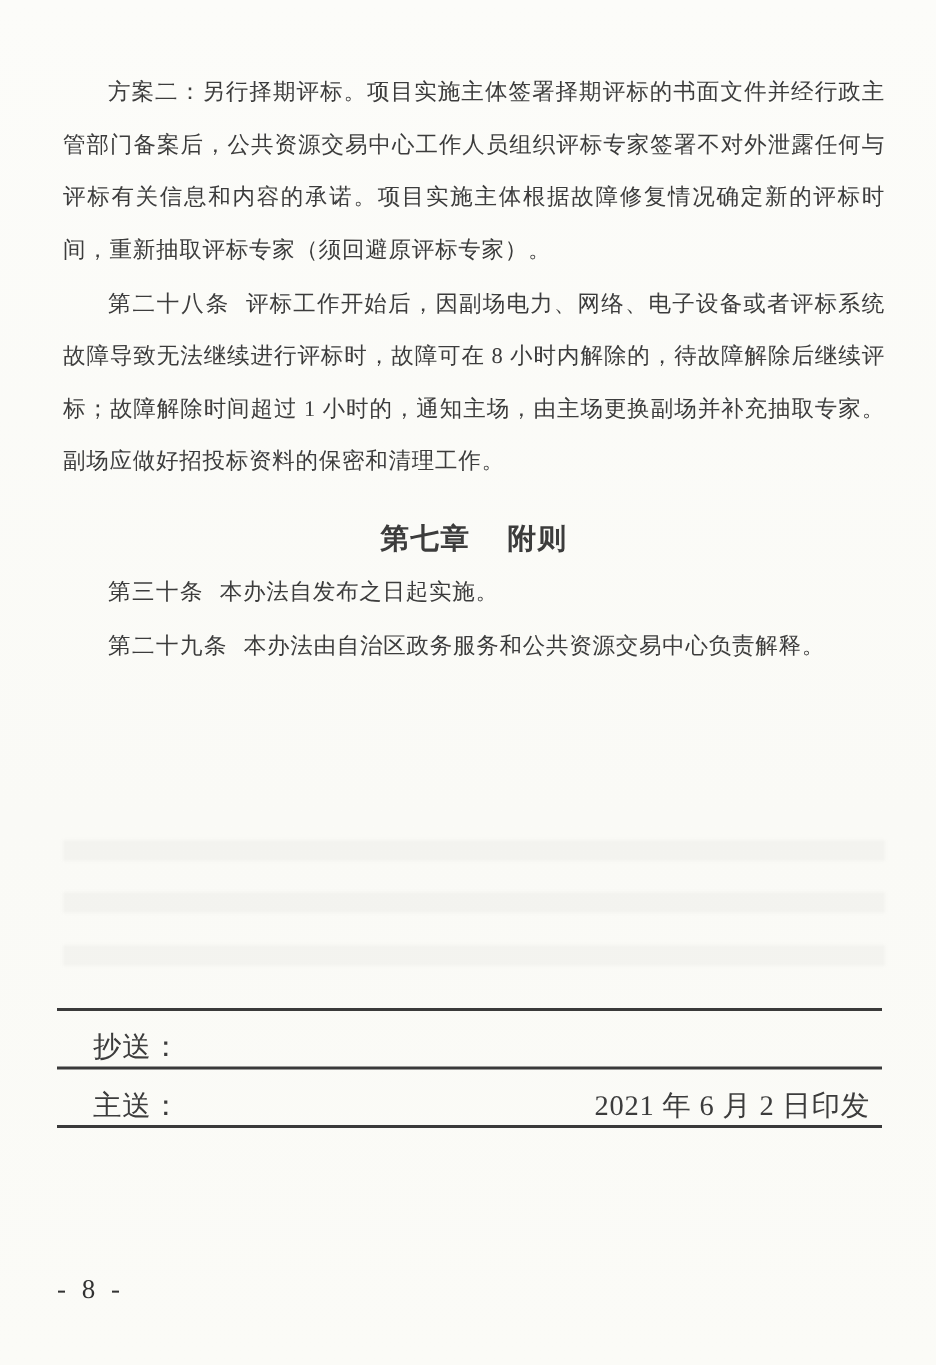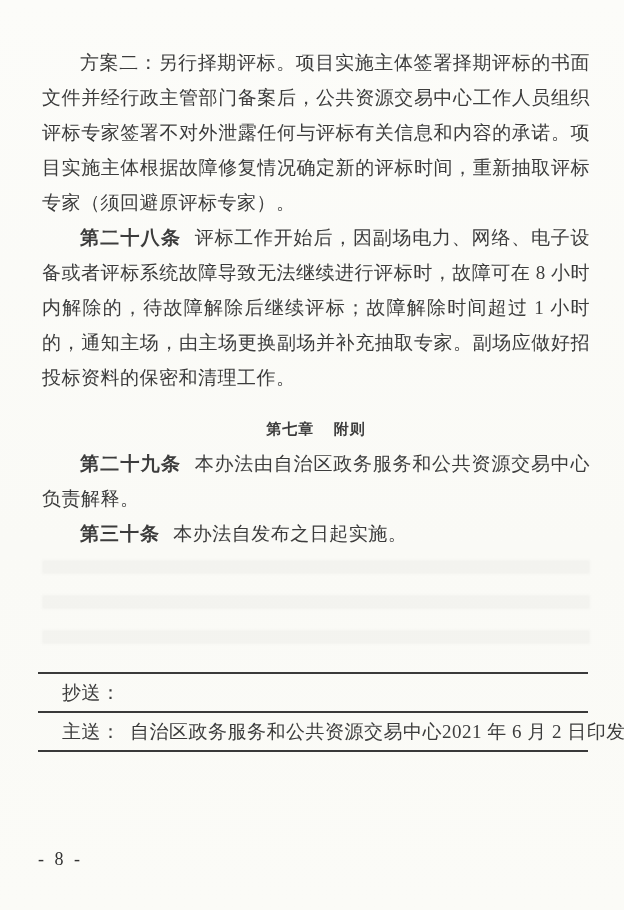--- a/index.html
+++ b/index.html
@@ -21,55 +21,55 @@
     background: linear-gradient(180deg, #fcfcf9 0%, #fafaf6 60%, #fbfbf7 100%);
   }
   .content {
     position: absolute;
     left: 42px;
     top: 45px;
     width: 548px;
   }
   .para {
     margin: 0;
-    font-size: 19px;
+    font-size: 15px;
     line-height: 35px;
     text-align: justify;
     text-indent: 2em;
     letter-spacing: 0.5px;
   }
   .lead {
-    font-weight: bold;
+    font-weight: normal;
     font-family: "Liberation Sans", "DejaVu Sans", sans-serif;
     margin-right: 0.7em;
     letter-spacing: 1px;
   }
   .chapter {
     margin: 16px 0 0 0;
-    font-size: 15px;
+    font-size: 19px;
     line-height: 35px;
     font-weight: bold;
     font-family: "Liberation Sans", "DejaVu Sans", sans-serif;
     text-align: center;
     letter-spacing: 1px;
   }
   .chapter .chapter-num {
     margin-right: 1.3em;
   }
   .footer-table {
     position: absolute;
     left: 38px;
     top: 672px;
     width: 550px;
     border-top: 2px solid #3a3a3a;
     font-size: 19px;
   }
   .frow {
     display: flex;
-    align-items: center;
+    align-items: flex-end;
     height: 37px;
     border-bottom: 2px solid #3a3a3a;
     padding-left: 24px;
     padding-right: 8px;
     letter-spacing: 0.5px;
   }
   .flabel {
     margin-right: 0.5em;
     white-space: nowrap;
   }
@@ -111,32 +111,31 @@
   <div class="ghost"></div>
 
   <div class="content">
 
     <p class="para"><span>方案二：另行择期评标。项目实施主体签署择期评标的书面文件并经行政主管部门备案后，公共资源交易中心工作人员组织评标专家签署不对外泄露任何与评标有关信息和内容的承诺。项目实施主体根据故障修复情况确定新的评标时间，重新抽取评标专家（须回避原评标专家）。</span></p>
 
     <p class="para"><span class="lead">第二十八条</span><span>评标工作开始后，因副场电力、网络、电子设备或者评标系统故障导致无法继续进行评标时，故障可在 8 小时内解除的，待故障解除后继续评标；故障解除时间超过 1 小时的，通知主场，由主场更换副场并补充抽取专家。副场应做好招投标资料的保密和清理工作。</span></p>
 
     <h2 class="chapter"><span class="chapter-num">第七章</span><span>附则</span></h2>
 
+    <p class="para"><span class="lead">第三十条</span><span>本办法自发布之日起实施。</span></p>
+
     <p class="para"><span class="lead">第二十九条</span><span>本办法由自治区政务服务和公共资源交易中心负责解释。</span></p>
-
-    <p class="para"><span class="lead">第三十条</span><span>本办法自发布之日起实施。</span></p>
 
   </div>
 
   <div class="footer-table">
     <div class="frow">
       <span class="flabel">抄送：</span>
     </div>
     <div class="frow">
       <span class="flabel">主送：</span>
-      <span class="fvalue">自治区政务服务和公共资源交易中心</span>
       <span class="fdate">2021 年 6 月 2 日印发</span>
     </div>
   </div>
 
   <div class="pageno">- 8 -</div>
 
 </div>
 
 </body></html>

